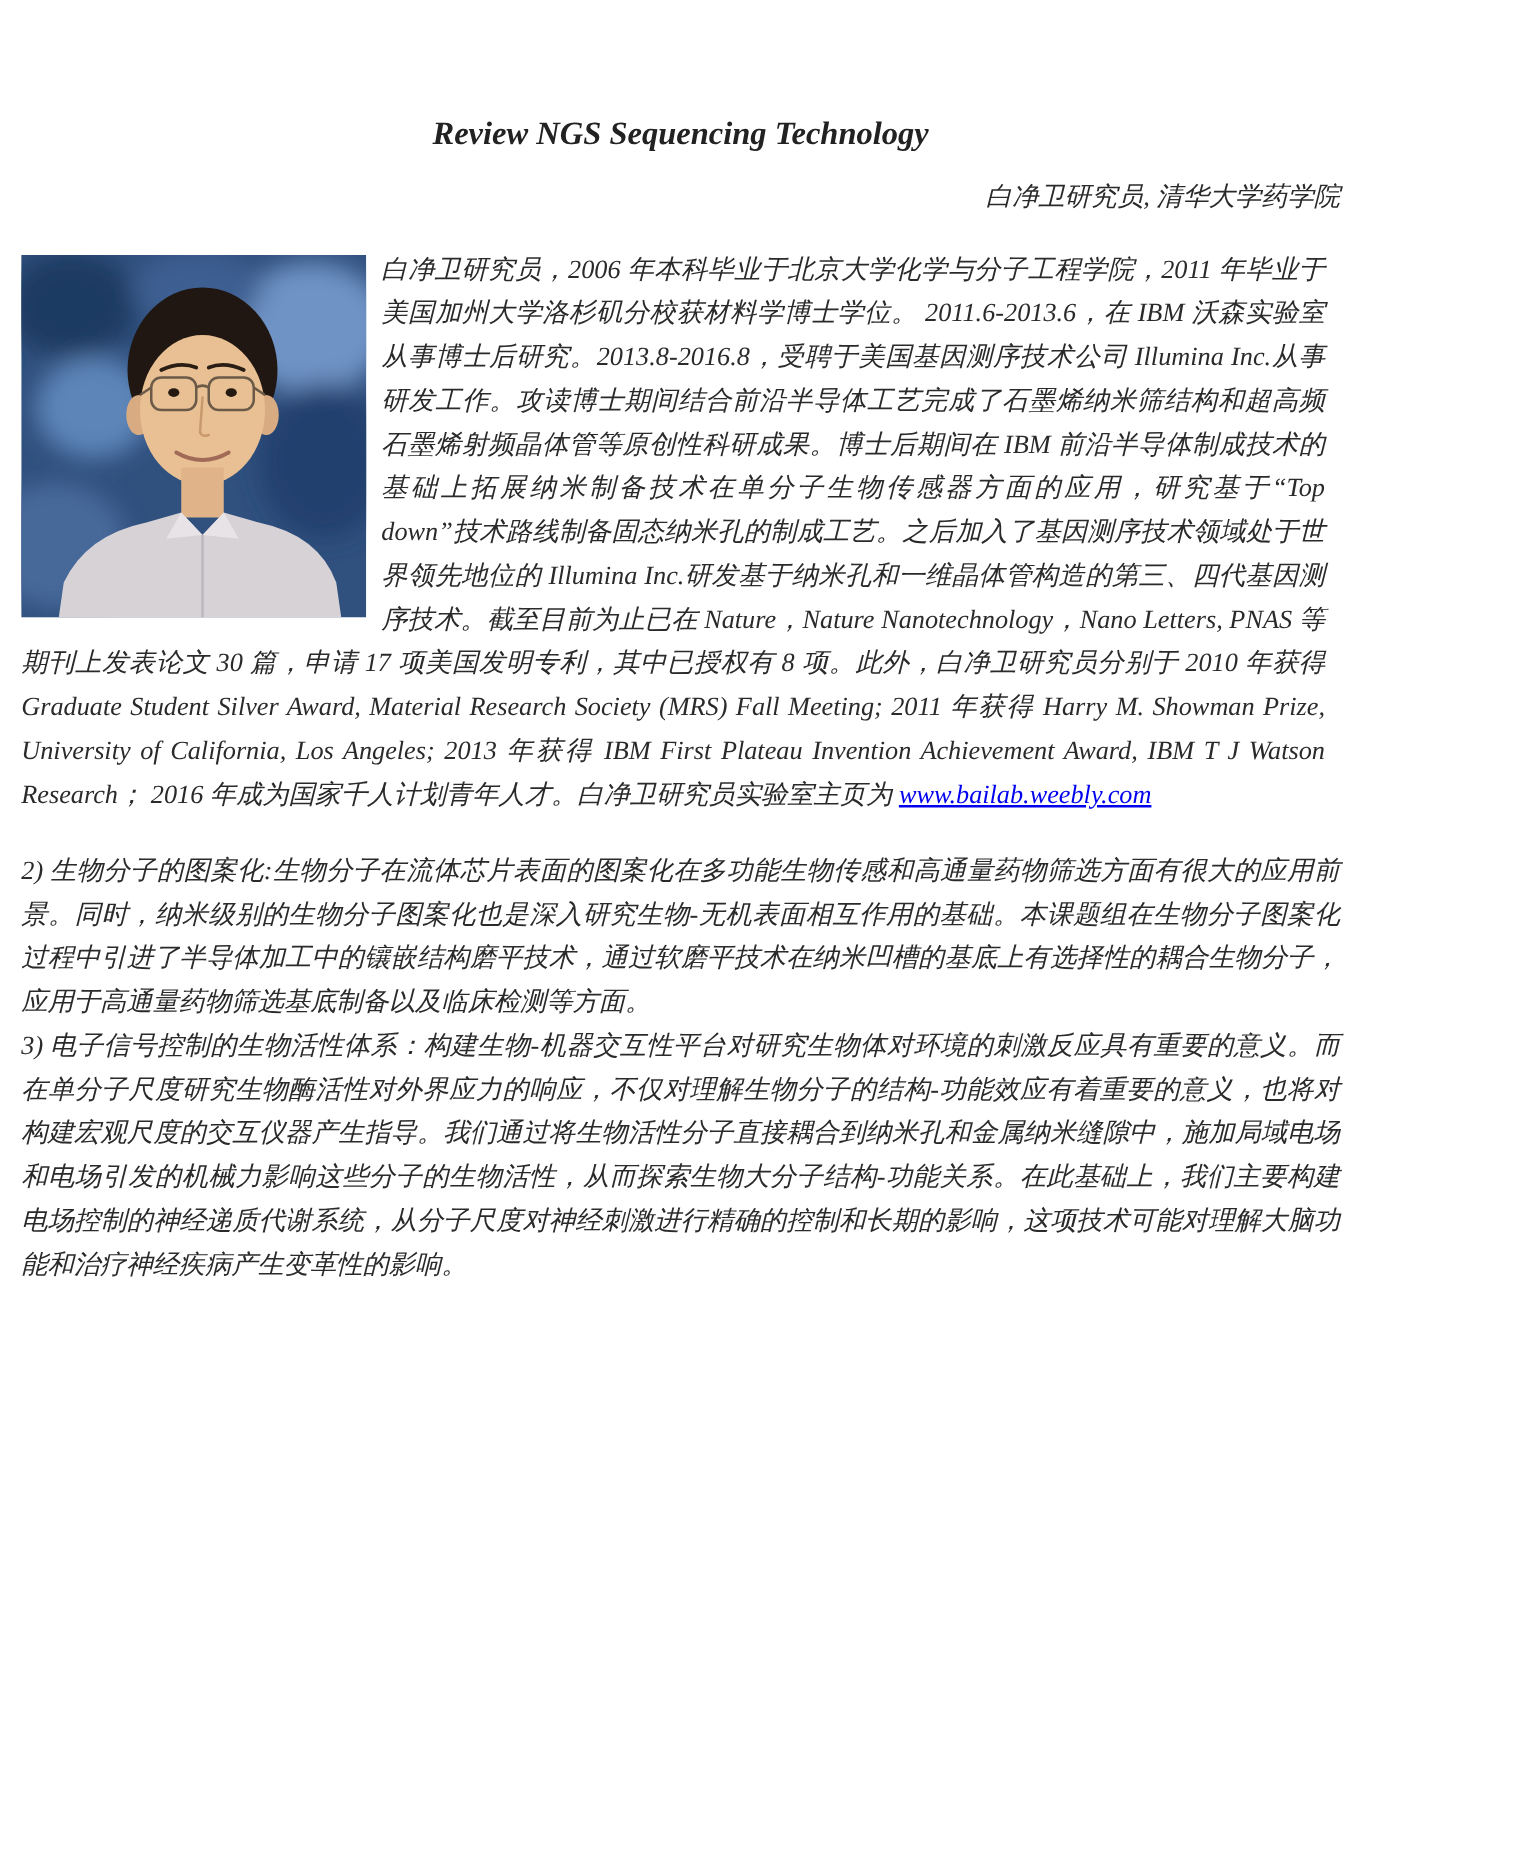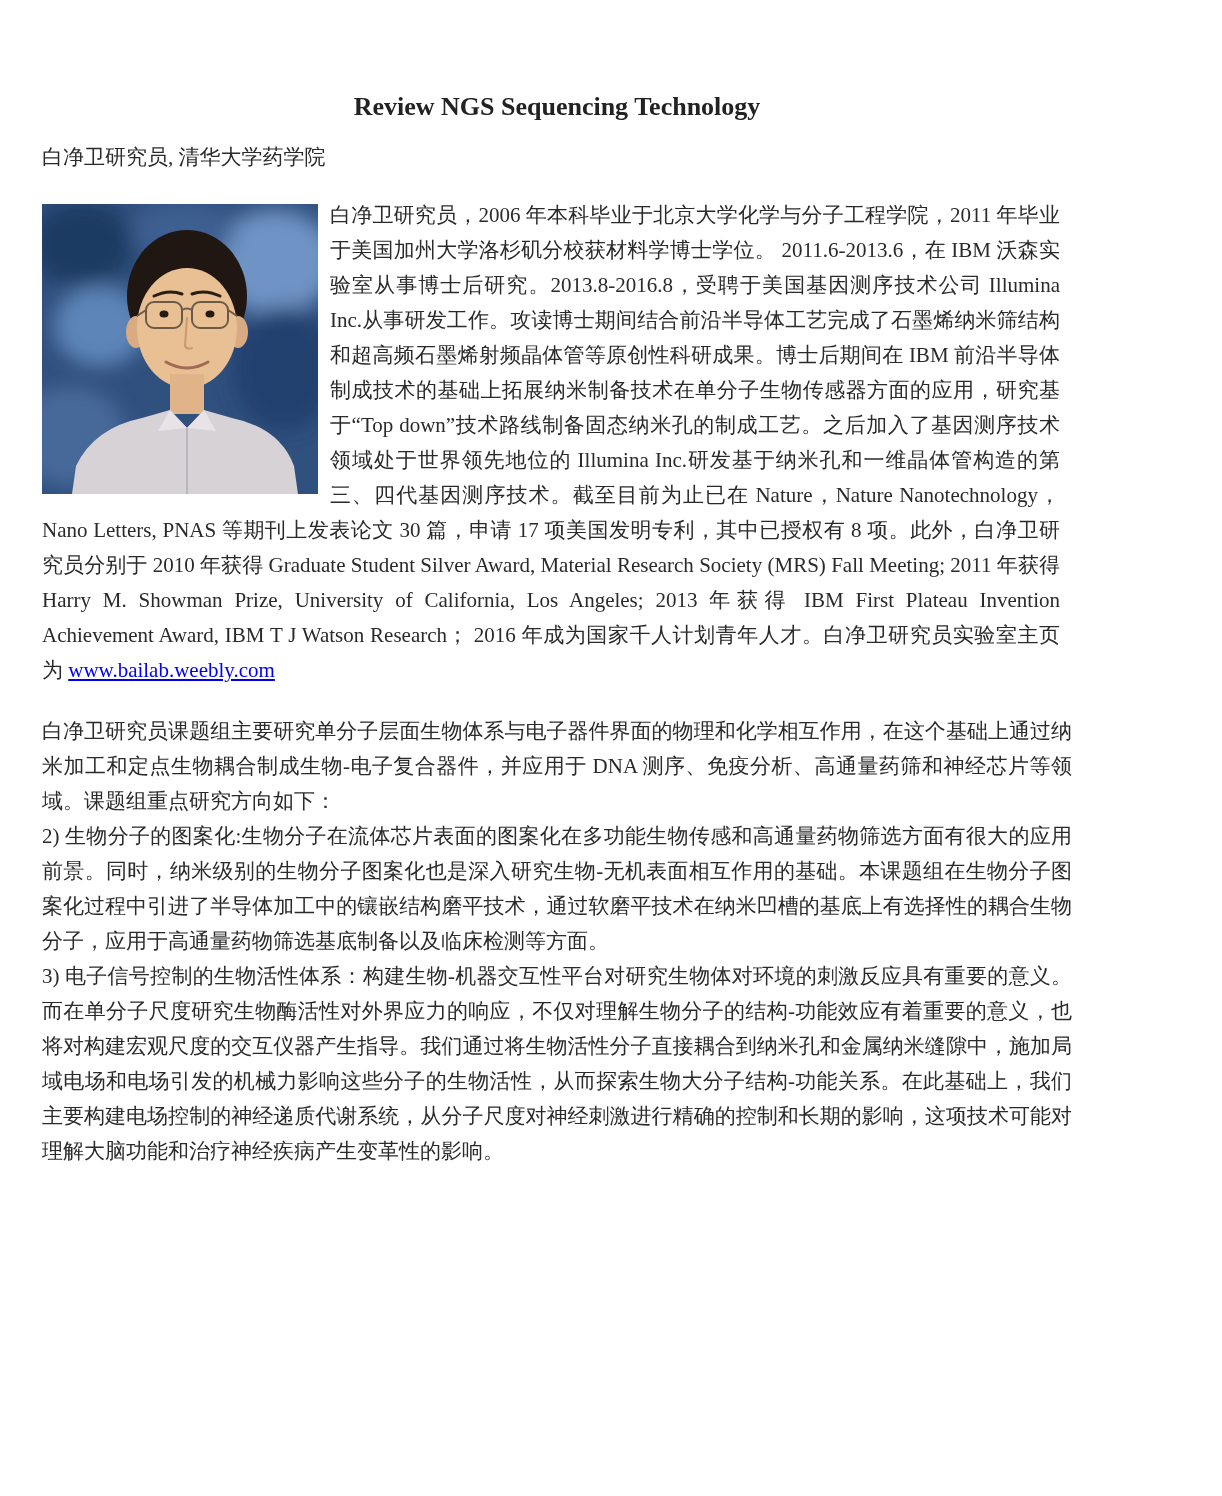--- a/index.html
+++ b/index.html
@@ -4,38 +4,39 @@
 <style>
   html, body {
     margin: 0;
     padding: 0;
     background: #ffffff;
   }
   .page {
     width: 1104px;
     min-height: 1496px;
     box-sizing: border-box;
-    padding: 92px 32px 40px 42px;
+    padding: 92px 32px 40px 17px;
     background: #ffffff;
     font-family: "Liberation Serif", "DejaVu Serif", serif;
     color: #2a2a2a;
     font-size: 21px;
     line-height: 35px;
+    font-style: italic;
   }
   .doc-title {
     margin: 0 0 22px 0;
     text-align: center;
     font-size: 26px;
     line-height: 30px;
     font-weight: bold;
     color: #222222;
   }
   .doc-subtitle {
     margin: 0 0 28px 0;
-    text-align: left;
+    text-align: right;
     font-size: 21px;
     line-height: 26px;
     font-weight: normal;
   }
   .para {
     margin: 0 0 22px 0;
     text-align: justify;
   }
   .bio-block {
     margin: 0 12px 26px 0;
@@ -118,18 +119,17 @@
         <path d="M30 290 L34 262 Q52 224 100 214 L128 206 L145 224 L162 206 L190 214 Q238 224 252 262 L256 290 Z" fill="#d7d2d6"></path>
         <path d="M128 206 L145 224 L116 227 Z" fill="#e7e3e7"></path>
         <path d="M162 206 L145 224 L174 227 Z" fill="#e7e3e7"></path>
         <line x1="145" y1="224" x2="145" y2="290" stroke="#bdb7bd" stroke-width="2"></line>
       </svg>
     </div>
     <p class="bio-para"><span>白净卫研究员，2006 年本科毕业于北京大学化学与分子工程学院，2011 年毕业于美国加州大学洛杉矶分校获材料学博士学位。 2011.6-2013.6，在 IBM 沃森实验室从事博士后研究。2013.8-2016.8，受聘于美国基因测序技术公司 Illumina Inc.从事研发工作。攻读博士期间结合前沿半导体工艺完成了石墨烯纳米筛结构和超高频石墨烯射频晶体管等原创性科研成果。博士后期间在 IBM 前沿半导体制成技术的基础上拓展纳米制备技术在单分子生物传感器方面的应用，研究基于“Top down”技术路线制备固态纳米孔的制成工艺。之后加入了基因测序技术领域处于世界领先地位的 Illumina Inc.研发基于纳米孔和一维晶体管构造的第三、四代基因测序技术。截至目前为止已在 Nature，Nature Nanotechnology，Nano Letters, PNAS 等期刊上发表论文 30 篇，申请 17 项美国发明专利，其中已授权有 8 项。此外，白净卫研究员分别于 2010 年获得 Graduate Student Silver Award, Material Research Society (MRS) Fall Meeting; 2011 年获得 Harry M. Showman Prize, University of California, Los Angeles; 2013 年获得 IBM First Plateau Invention Achievement Award, IBM T J Watson Research； 2016 年成为国家千人计划青年人才。白净卫研究员实验室主页为 </span><a class="lab-link" href="#">www.bailab.weebly.com</a></p>
   </div>
 
   <div class="research-block">
-    <p>白净卫研究员课题组主要研究单分子层面生物体系与电子器件界面的物理和化学相互作用，在这个基础上通过纳米加工和定点生物耦合制成生物-电子复合器件，并应用于 DNA 测序、免疫分析、高通量药筛和神经芯片等领域。课题组重点研究方向如下：</p>
     <p>2) 生物分子的图案化:生物分子在流体芯片表面的图案化在多功能生物传感和高通量药物筛选方面有很大的应用前景。同时，纳米级别的生物分子图案化也是深入研究生物-无机表面相互作用的基础。本课题组在生物分子图案化过程中引进了半导体加工中的镶嵌结构磨平技术，通过软磨平技术在纳米凹槽的基底上有选择性的耦合生物分子，应用于高通量药物筛选基底制备以及临床检测等方面。</p>
     <p>3) 电子信号控制的生物活性体系：构建生物-机器交互性平台对研究生物体对环境的刺激反应具有重要的意义。而在单分子尺度研究生物酶活性对外界应力的响应，不仅对理解生物分子的结构-功能效应有着重要的意义，也将对构建宏观尺度的交互仪器产生指导。我们通过将生物活性分子直接耦合到纳米孔和金属纳米缝隙中，施加局域电场和电场引发的机械力影响这些分子的生物活性，从而探索生物大分子结构-功能关系。在此基础上，我们主要构建电场控制的神经递质代谢系统，从分子尺度对神经刺激进行精确的控制和长期的影响，这项技术可能对理解大脑功能和治疗神经疾病产生变革性的影响。</p>
   </div>
 
 </div>
 
 </body></html>

